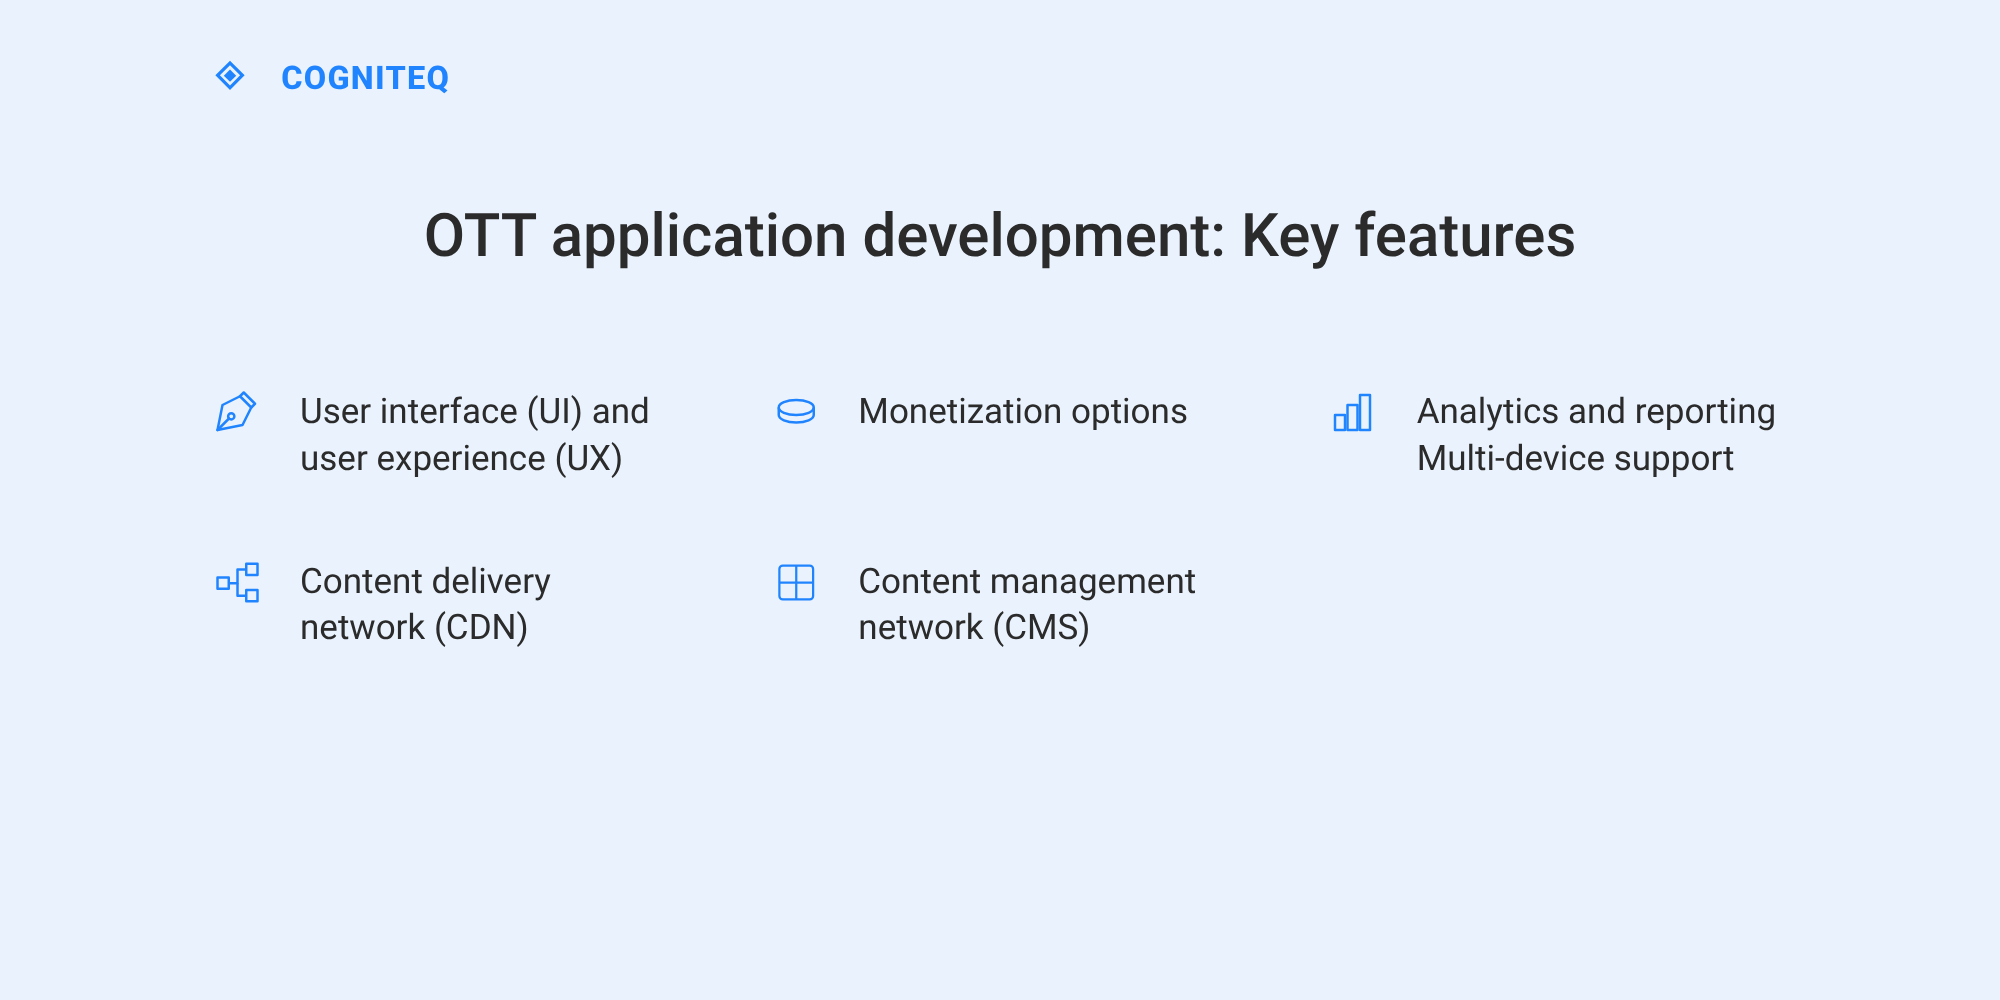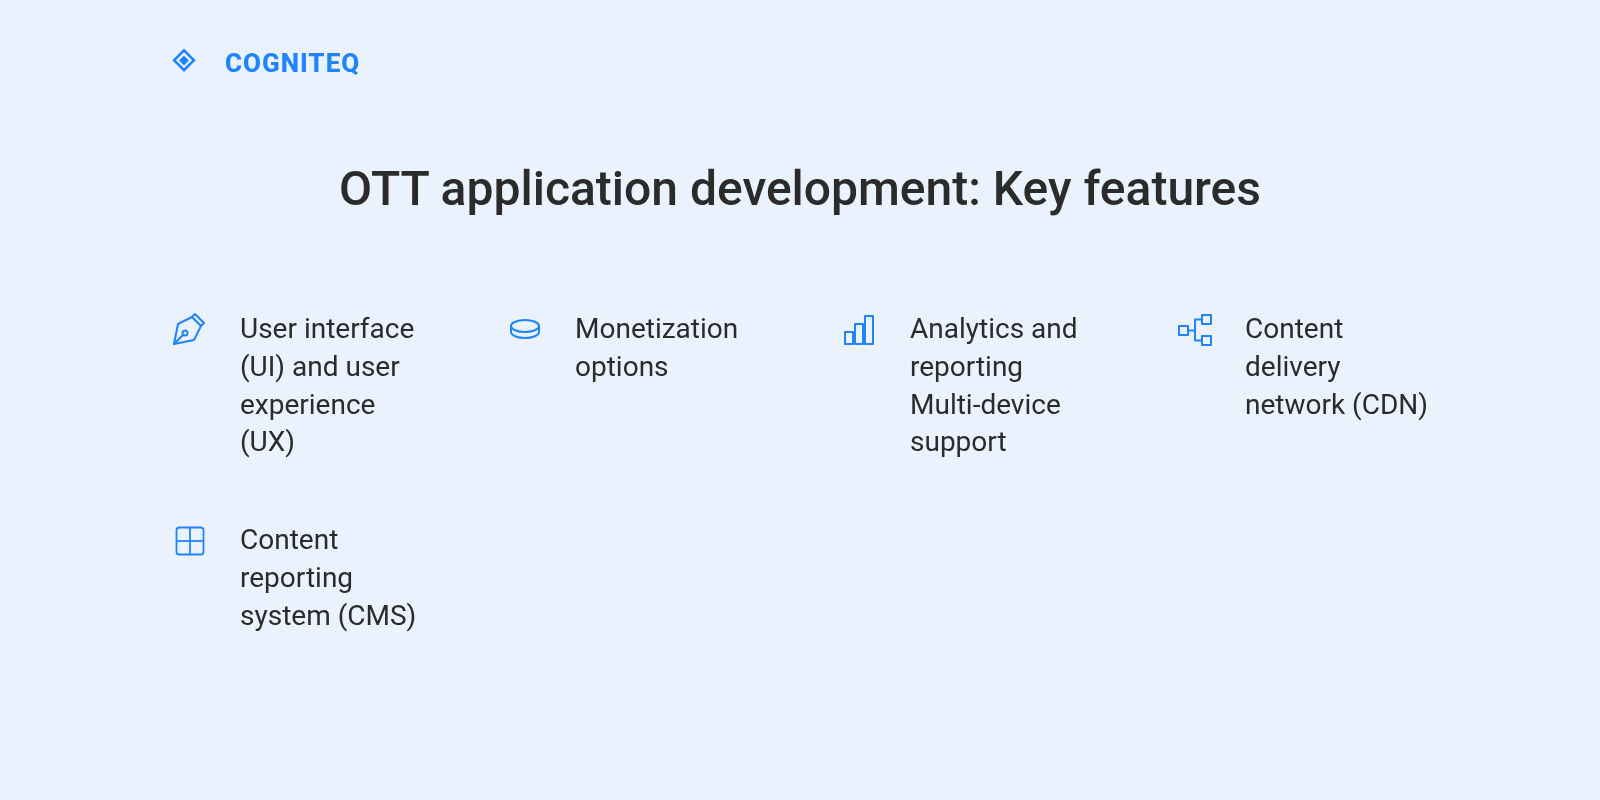--- a/index.html
+++ b/index.html
@@ -33,21 +33,21 @@
     font-size: 48px;
     font-weight: 500;
     color: #2B2B2B;
   }
   .features {
     position: absolute;
     top: 310px;
     left: 170px;
     right: 170px;
     display: grid;
-    grid-template-columns: 1fr 1fr 1fr 1fr;
+    grid-template-columns: 1fr 1fr 1fr;
     column-gap: 80px;
     row-gap: 60px;
   }
   .feature {
     display: flex;
     align-items: flex-start;
     gap: 30px;
   }
   .feature-icon {
     width: 40px;
@@ -131,16 +131,16 @@
   </div>
 
   <div class="feature">
     <span class="feature-icon">
       <svg width="36" height="36" viewBox="0 0 40 40" fill="none" stroke="#2184FF" stroke-width="2" stroke-linejoin="round">
         <rect x="5" y="5" width="30" height="30" rx="3"></rect>
         <line x1="20" y1="5" x2="20" y2="35"></line>
         <line x1="5" y1="20" x2="35" y2="20"></line>
       </svg>
     </span>
-    <div class="feature-text">Content reporting system (CMS)</div>
+    <div class="feature-text">Content management network (CMS)</div>
   </div>
 
 </div>
 
 </body></html>

